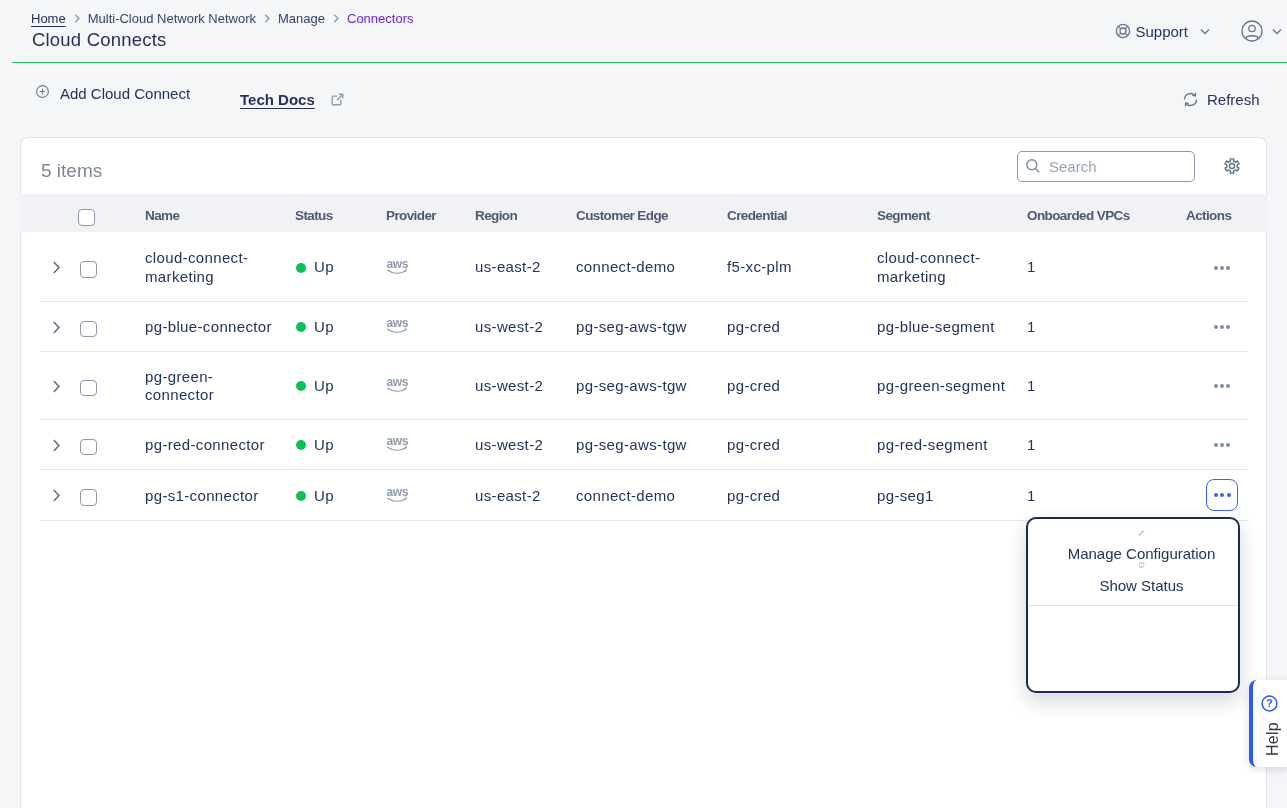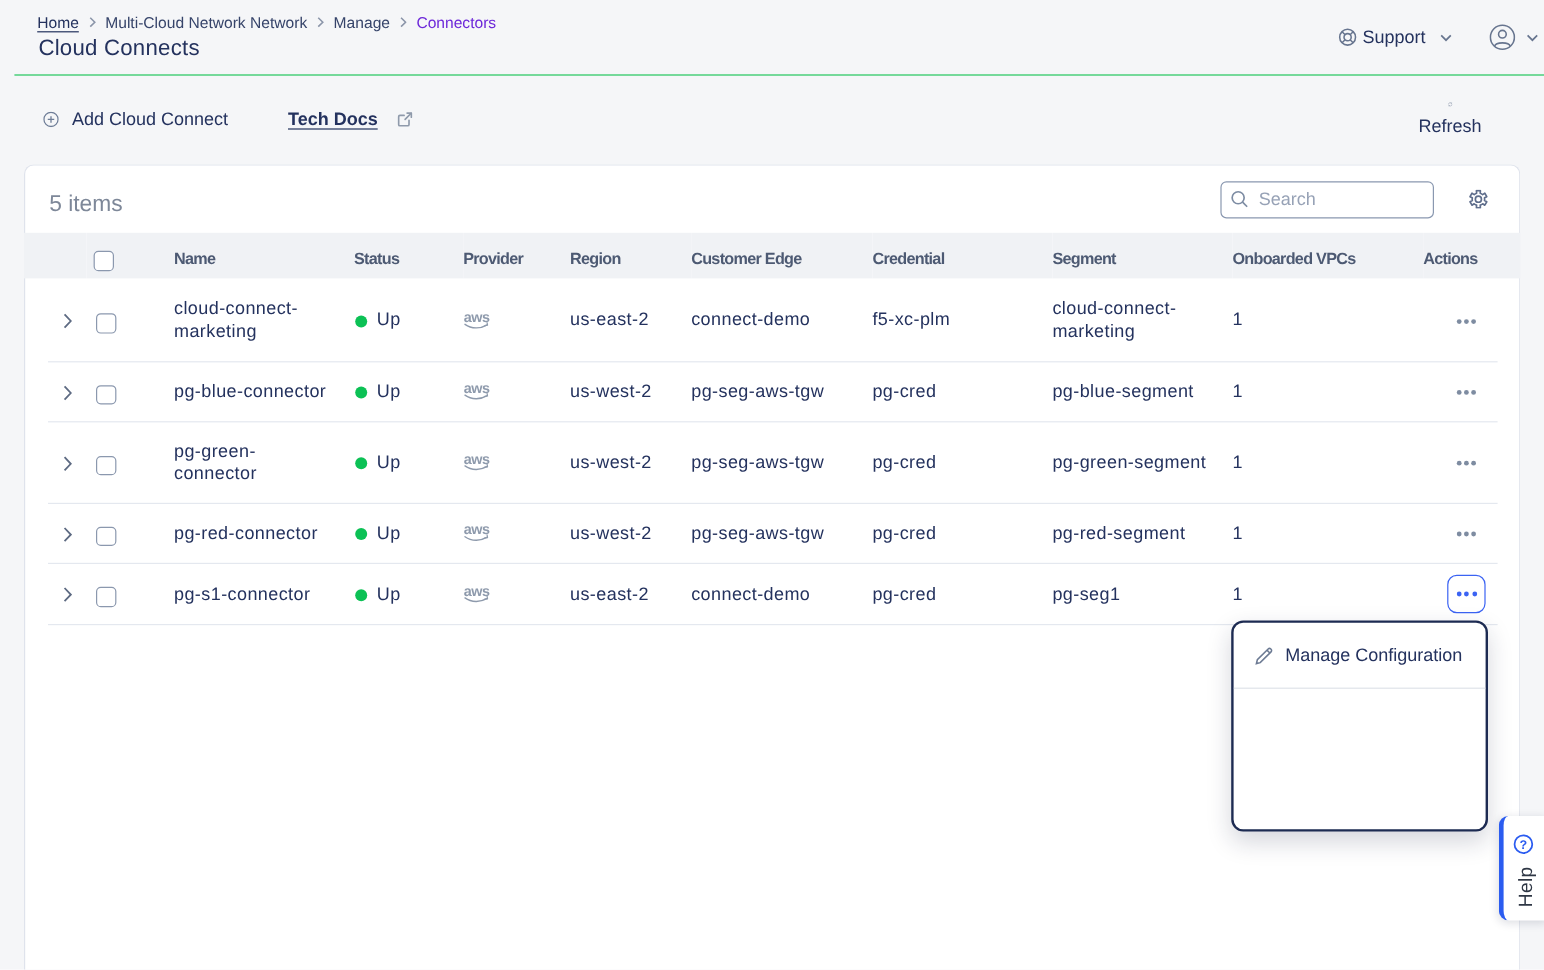--- a/index.html
+++ b/index.html
@@ -16,24 +16,24 @@
 .crumbs { position:absolute; left:19px; top:10.5px; font-size:13px; color:#36446a; display:flex; align-items:center; }
 .crumbs .sep { color:#8b95a9; margin:0 8px; display:flex; }
 .crumbs .home { color:#24325e; text-decoration:underline; text-underline-offset:3px; }
 .crumbs .last { color:#6d28d9; }
 .title { position:absolute; left:20px; top:29px; font-size:18.5px; font-weight:400; color:#24325e; letter-spacing:0.2px; }
 
 .support { position:absolute; right:0; top:0; height:62px; display:flex; align-items:center; }
 .supp-txt { font-size:15px; font-weight:500; color:#24325e; }
 
 
-.addbtn { position:absolute; left:36px; top:85px; height:29px; display:flex; align-items:center; gap:11px; font-size:15px; font-weight:500; color:#24325e; }
+.addbtn { position:absolute; left:36px; top:85px; height:29px; display:flex; gap:11px; font-size:15px; font-weight:500; color:#24325e; }
 .techdocs { position:absolute; left:240px; top:85px; height:29px; display:flex; align-items:center; gap:16px; }
 .techdocs .t { font-size:15px; font-weight:700; color:#24325e; text-decoration:underline; text-underline-offset:3px; }
-.refresh { position:absolute; left:1182px; top:85px; height:29px; display:flex; align-items:center; gap:8px; font-size:15px; color:#24325e;flex-direction:column; }
+.refresh { position:absolute; left:1182px; top:85px; height:29px; display:flex; align-items:center; gap:8px; font-size:15px; color:#24325e; }
 
 
 .card { position:absolute; left:20px; top:136.5px; width:1247px; height:672px; background:#fff; border:1px solid #dfe3ec; border-bottom:none; border-radius:8px 8px 0 0; }
 .rowline { position:absolute; left:19px; width:1208px; height:1px; background:#e4e8ef; }
 .items { position:absolute; left:20px; top:22px; font-size:19px; color:#7e8899; }
 .searchbox { position:absolute; left:996px; top:13px; width:178px; height:31px; border:1px solid #8a98b0; border-radius:5px; background:#fff; display:flex; align-items:center; padding-left:7px; gap:8px; }
 .searchbox .ph { font-size:15px; color:#97a2b6; }
 .gear { position:absolute; left:1203px; top:20.5px; }
 
 
@@ -51,21 +51,21 @@
 .status { display:flex; align-items:center; gap:8px; padding-left:1px; }
 .dot { width:10px; height:10px; border-radius:50%; background:#0cc155; flex:0 0 auto; }
 .dots3 { display:flex; gap:2.2px; align-items:center; padding-left:28px; }
 .dots3 i { width:4px; height:4px; border-radius:50%; background:#7e8ca1; }
 .actbtn { position:absolute; left:1185px; top:341.5px; width:32px; height:32px; border:1.5px solid #3b63f3; border-radius:8px; background:#fff; display:flex; align-items:center; justify-content:center; }
 .actbtn .d { display:flex; gap:2.5px; }
 .actbtn .d i { width:4px; height:4px; border-radius:50%; background:#3b63f3; }
 
 
 .menu { position:absolute; left:1026px; top:517px; width:214px; height:175.5px; background:#fff; border:2.5px solid #1d2b52; border-radius:10px; box-shadow:0 8px 20px rgba(20,30,60,0.18); overflow:hidden; }
-.menu .item { height:32px; display:flex; align-items:center; gap:9px; padding-left:17px; font-size:15px; color:#24325e; }
+.menu .item { height:32px; display:flex; align-items:center; gap:9px; padding-left:17px; font-size:15px; color:#24325e;flex-direction:column; }
 .menu .spacer { height:11px; }
 .menu .div { height:1px; background:#dfe3e9; margin-top:10.5px; }
 .menu .del { height:31.5px; background:#f1f2f4; display:flex; align-items:center; gap:9px; padding-left:17px; font-size:15px; color:#f74438; margin-top:10px; }
 
 
 .help { position:absolute; left:1249px; top:680px; width:40px; height:87px; background:#fff; border-left:4px solid #2b5cf0; border-radius:8px 0 0 8px; box-shadow:0 2px 8px rgba(20,30,60,0.15); }
 .help .q { position:absolute; left:8px; top:15px; }
 .help .tw { position:absolute; left:1px; top:39px; width:38px; height:40px; display:flex; align-items:center; justify-content:center; }
 .help .tw span { transform:rotate(-90deg); font-size:16px; color:#2e3644; letter-spacing:0.3px; }
 </style>
@@ -364,20 +364,28 @@
 
 <div class="menu">
   <div class="spacer"></div>
   <div class="item">
     <svg width="17" height="17" viewBox="0 0 17 17" fill="none" stroke="#6c7a93" stroke-width="1.3">
         <path d="M2 15 L2.8 11.8 L11.8 2.8 C12.4 2.2 13.4 2.2 14 2.8 L14.2 3 C14.8 3.6 14.8 4.6 14.2 5.2 L5.2 14.2 L2 15 Z"></path>
         <path d="M10.8 3.8 L13.2 6.2"></path>
       </svg>
     <span>Manage Configuration</span>
   </div>
+  <div class="item">
+    <svg width="17" height="17" viewBox="0 0 17 17" fill="none" stroke="#6c7a93" stroke-width="1.3">
+        <circle cx="8.5" cy="8.5" r="7.3"></circle>
+        <path d="M8.5 8 L8.5 12"></path>
+        <circle cx="8.5" cy="5.3" r="0.4" fill="#6c7a93"></circle>
+      </svg>
+    <span>Show Status</span>
+  </div>
   <div class="div"></div>
 </div>
 
 <div class="help">
   <div class="q">
     <svg width="17" height="17" viewBox="0 0 17 17" fill="none">
         <circle cx="8.5" cy="8.5" r="7.4" stroke="#2b5cf0" stroke-width="1.5"></circle>
         <text x="8.5" y="12.2" font-size="10.5" font-weight="700" fill="#2b5cf0" text-anchor="middle" font-family="Liberation Sans">?</text>
       </svg>
   </div>

